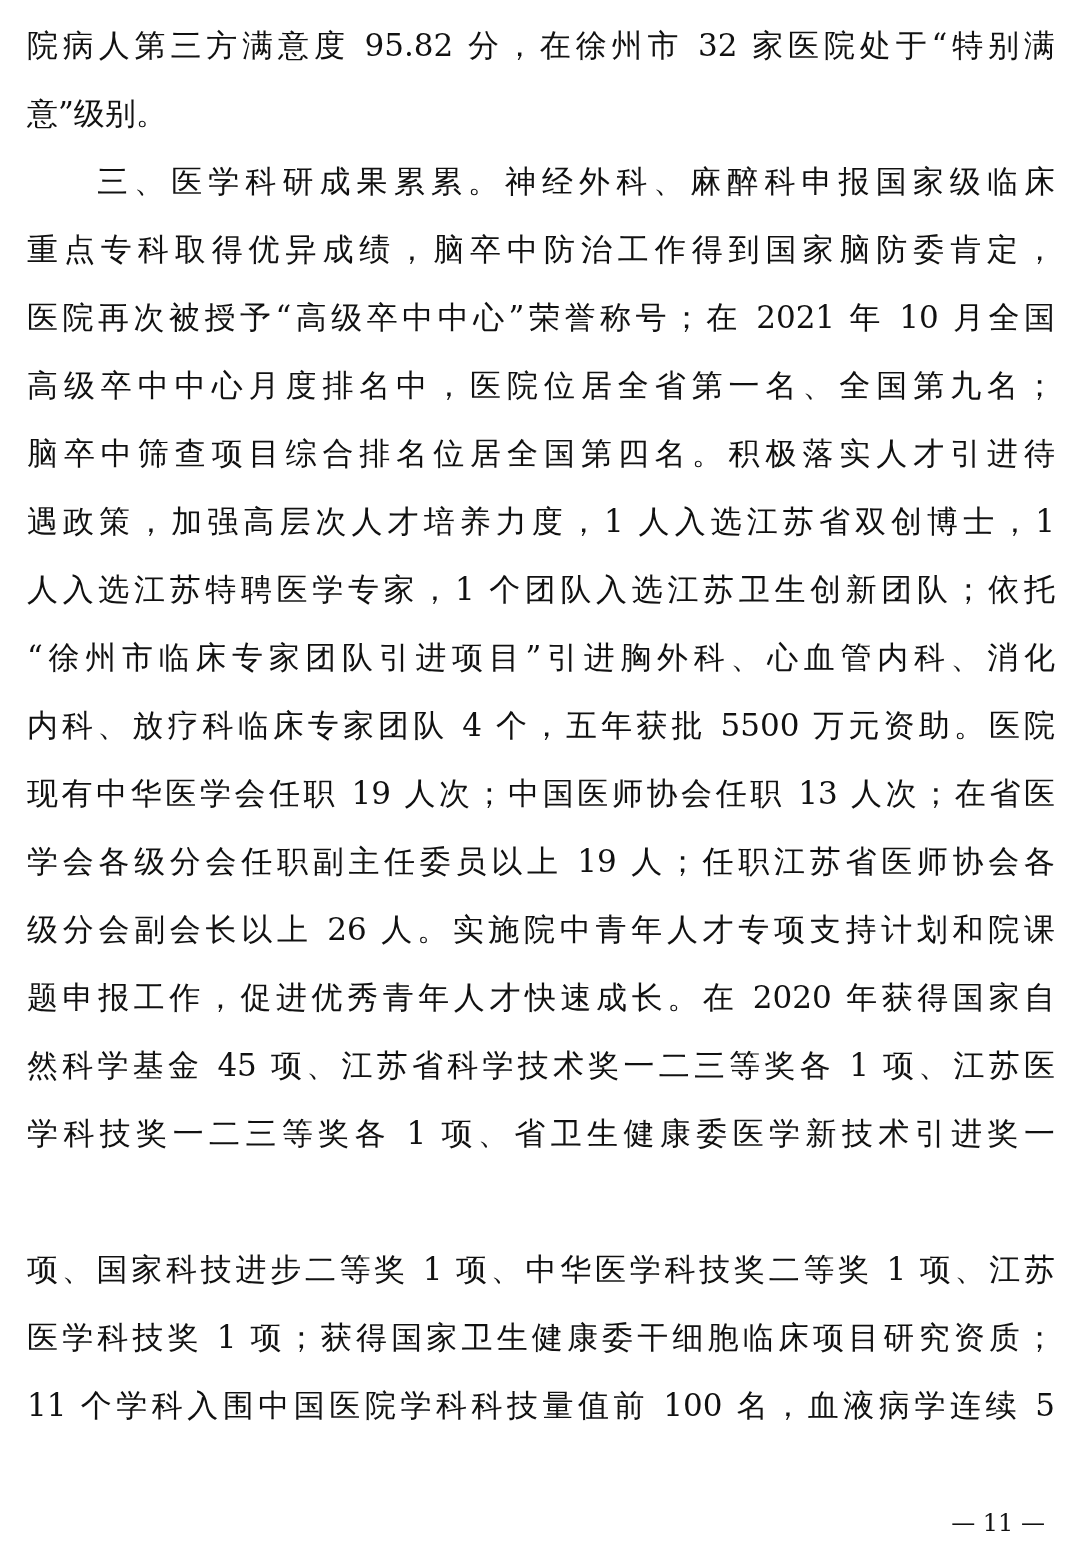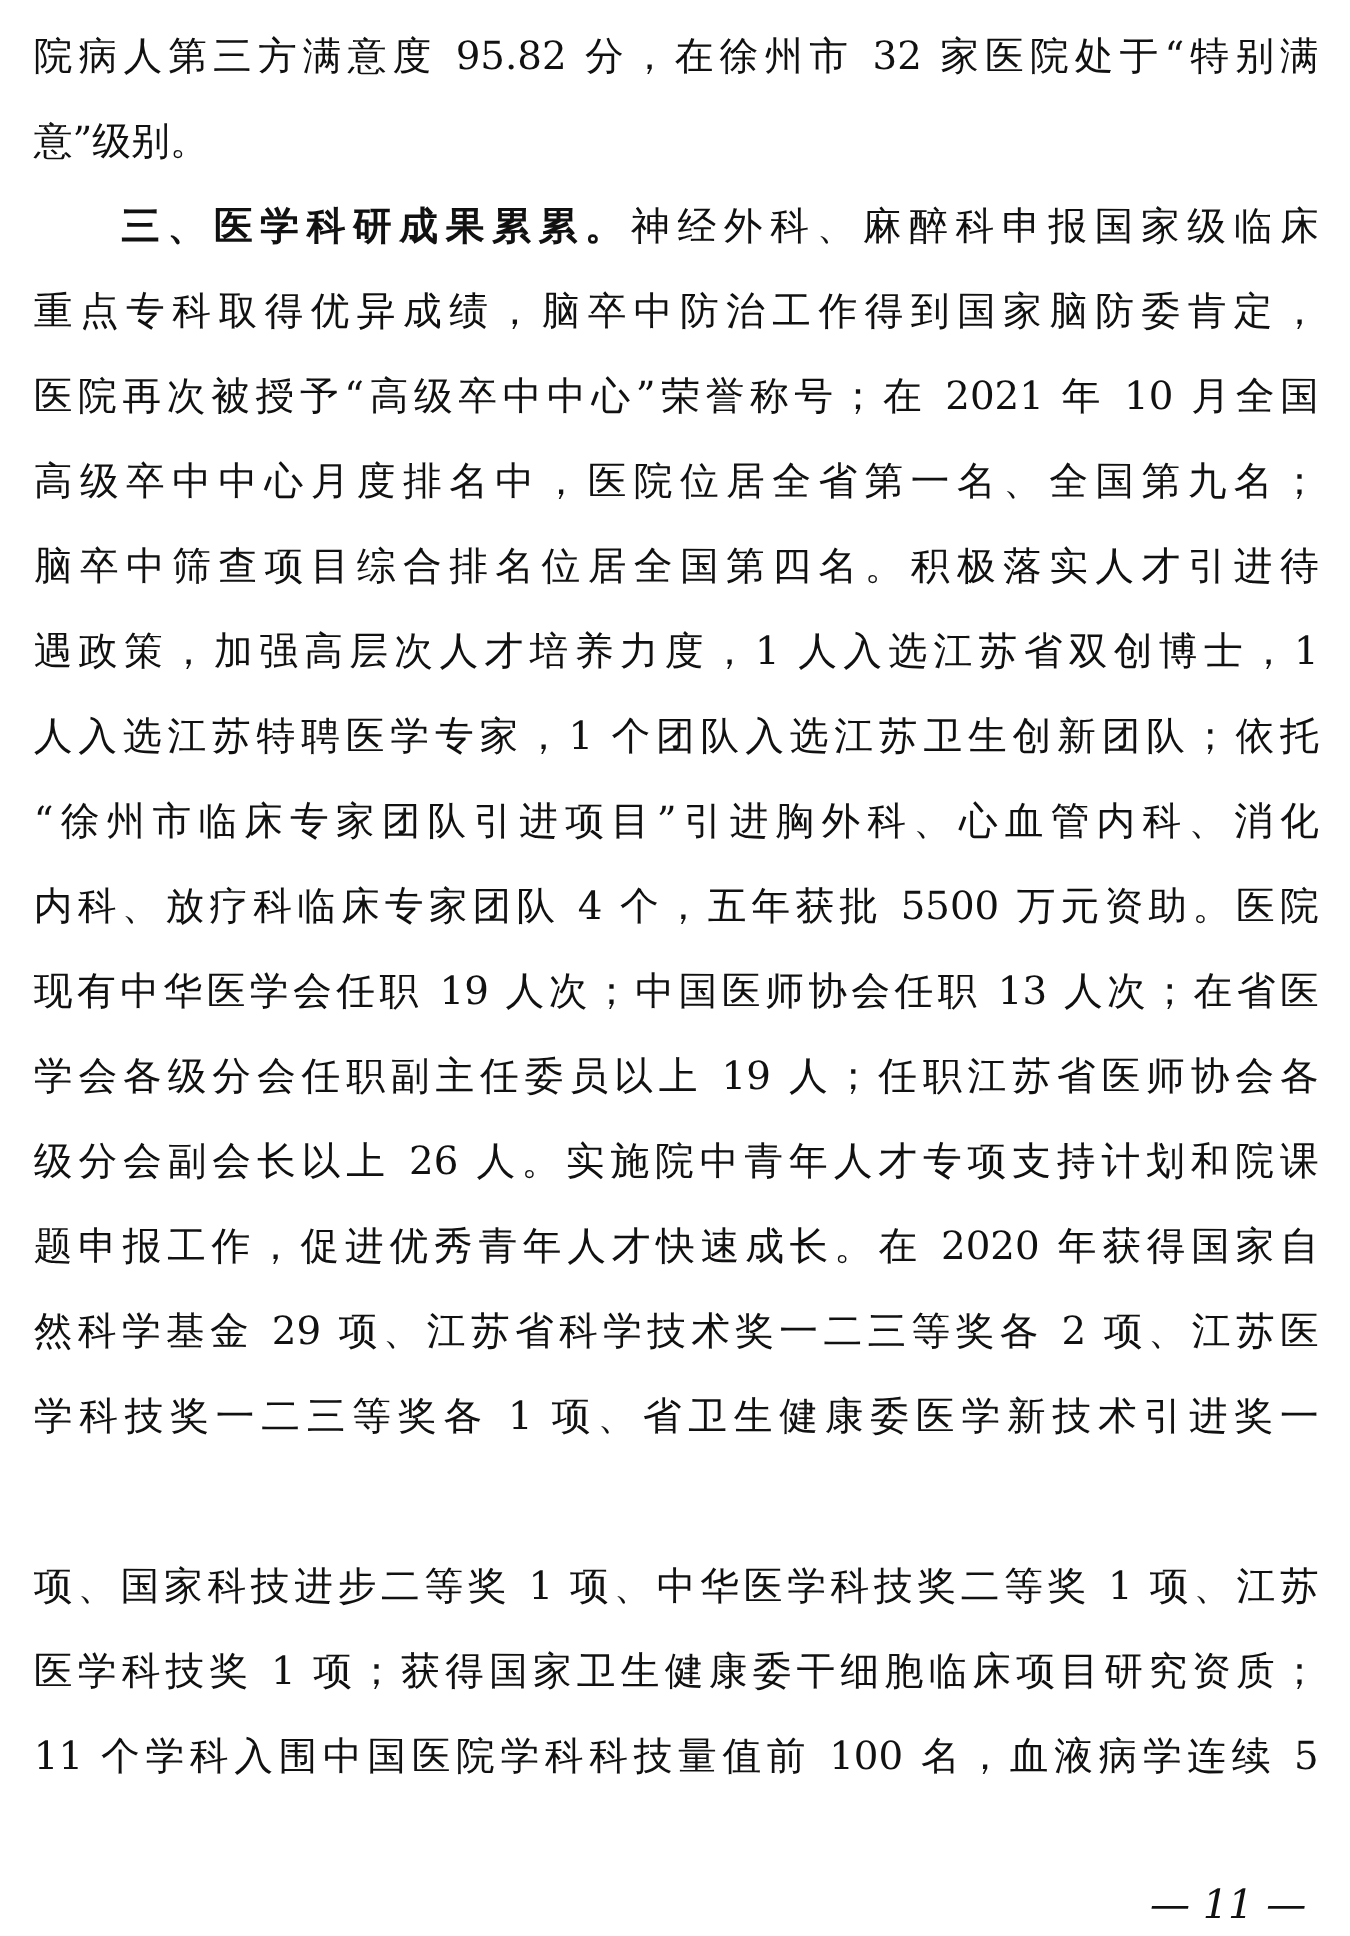--- a/index.html
+++ b/index.html
@@ -11,26 +11,25 @@
     border-radius: 32px;
   }
   .line {
     position: absolute; left: 27px; width: 1028px; height: 68px;
     font-size: 31px; line-height: 68px; white-space: nowrap;
     text-align: justify; text-align-last: justify;
     letter-spacing: 0;
   }
   .line.last { text-align-last: left; }
   .line.indent { left: 97px; width: 958px; }
-  .bold { font-family: "DejaVu Sans", "Liberation Sans", sans-serif; font-weight: bold; }
+  .bold { font-family: "DejaVu Sans", "Liberation Sans", sans-serif; font-weight: normal; }
   .pagenum {
     position: absolute; right: 35px; top: 1503px; height: 40px;
-    font-size: 32px; line-height: 40px; color: #111;
+    font-size: 24px; line-height: 40px; color: #111;
     font-family: "DejaVu Serif", "Liberation Serif", serif;
-    font-style: italic;
   }
 </style>
 </head>
 <body>
 
 <div class="page">
   <div class="line" style="top:11px">院病人第三方满意度 95.82 分，在徐州市 32 家医院处于“特别满</div>
   <div class="line last" style="top:79px">意”级别。</div>
 
   <div class="line indent" style="top:147px">
@@ -42,20 +41,20 @@
   <div class="line" style="top:351px">高级卒中中心月度排名中，医院位居全省第一名、全国第九名；</div>
   <div class="line" style="top:419px">脑卒中筛查项目综合排名位居全国第四名。积极落实人才引进待</div>
   <div class="line" style="top:487px">遇政策，加强高层次人才培养力度，1 人入选江苏省双创博士，1</div>
   <div class="line" style="top:555px">人入选江苏特聘医学专家，1 个团队入选江苏卫生创新团队；依托</div>
   <div class="line" style="top:623px">“徐州市临床专家团队引进项目”引进胸外科、心血管内科、消化</div>
   <div class="line" style="top:691px">内科、放疗科临床专家团队 4 个，五年获批 5500 万元资助。医院</div>
   <div class="line" style="top:759px">现有中华医学会任职 19 人次；中国医师协会任职 13 人次；在省医</div>
   <div class="line" style="top:827px">学会各级分会任职副主任委员以上 19 人；任职江苏省医师协会各</div>
   <div class="line" style="top:895px">级分会副会长以上 26 人。实施院中青年人才专项支持计划和院课</div>
   <div class="line" style="top:963px">题申报工作，促进优秀青年人才快速成长。在 2020 年获得国家自</div>
-  <div class="line" style="top:1031px">然科学基金 29 项、江苏省科学技术奖一二三等奖各 2 项、江苏医</div>
+  <div class="line" style="top:1031px">然科学基金 45 项、江苏省科学技术奖一二三等奖各 1 项、江苏医</div>
   <div class="line" style="top:1099px">学科技奖一二三等奖各 1 项、省卫生健康委医学新技术引进奖一</div>
   <div class="line" style="top:1235px">项、国家科技进步二等奖 1 项、中华医学科技奖二等奖 1 项、江苏</div>
   <div class="line" style="top:1303px">医学科技奖 1 项；获得国家卫生健康委干细胞临床项目研究资质；</div>
   <div class="line" style="top:1371px">11 个学科入围中国医院学科科技量值前 100 名，血液病学连续 5</div>
 
   <div class="pagenum">— 11 —</div>
 </div>
 
 </body></html>

